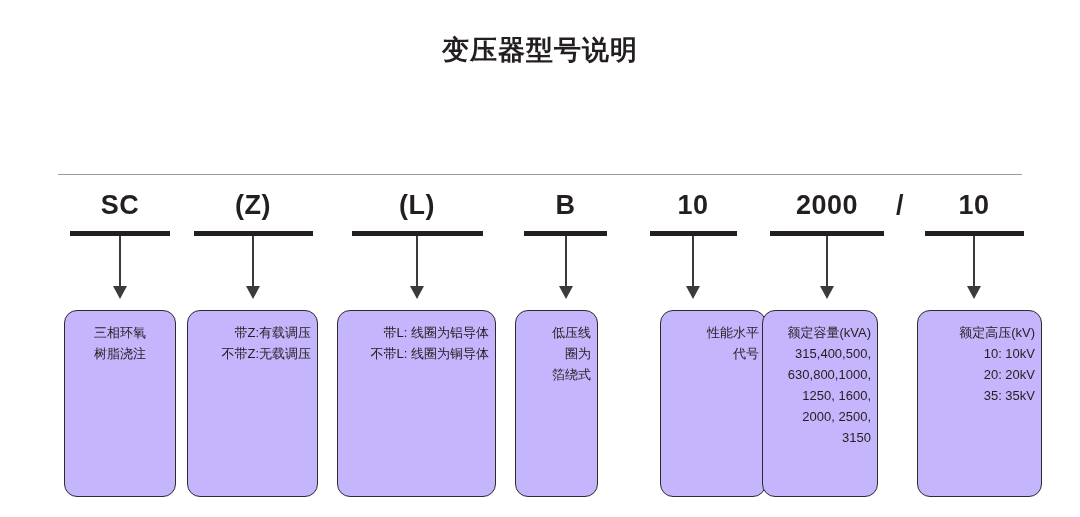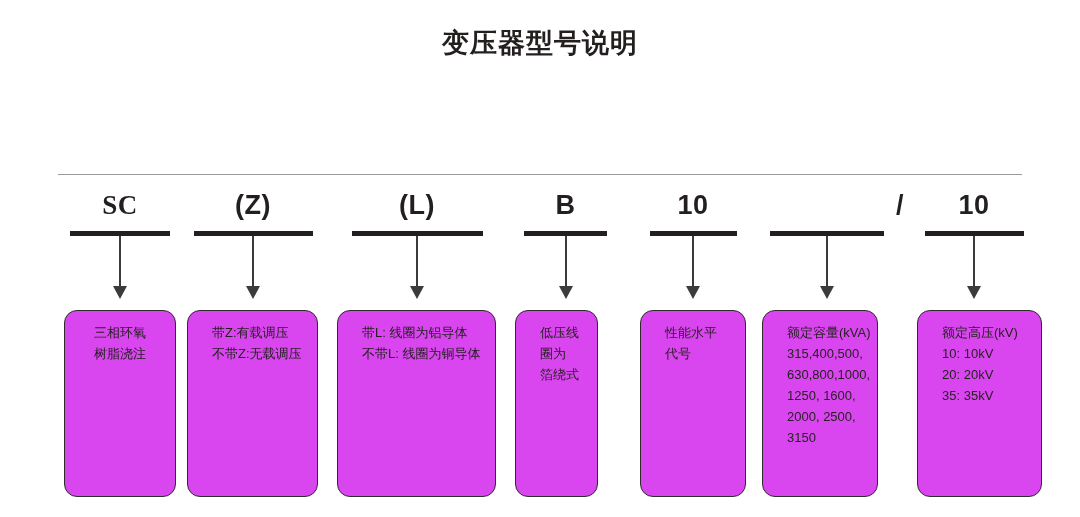--- a/index.html
+++ b/index.html
@@ -4,21 +4,21 @@
 <style>
   html,body{margin:0;padding:0;}
   body{
     width:1080px;height:517px;background:#ffffff;
     font-family:"Liberation Sans","DejaVu Sans",sans-serif;
     overflow:hidden;position:relative;
   }
   #canvas{position:absolute;inset:0;}
 
   .title{
-    position:absolute;left:0;top:25px;width:1080px;text-align:center;
+    position:absolute;left:0;top:32px;width:1080px;text-align:center;
     font-size:27px;font-weight:bold;color:#231f1e;letter-spacing:1px;
   }
 
   .hrule{
     position:absolute;left:58px;top:174px;width:964px;height:1px;
     background:#9c9a9a;
   }
 
   
   .code{
@@ -34,43 +34,43 @@
   .arrowhead{
     position:absolute;width:0;height:0;
     border-left:7px solid transparent;border-right:7px solid transparent;
     border-top:13px solid #3b3b3b;
   }
   .slash{
     position:absolute;font-size:27px;font-weight:bold;color:#231f1e;
   }
 
   .box{
-    position:absolute;background:#d946ef;border:1.6px solid #2e2b2a;
+    position:absolute;background:#c4b5fd;border:1.6px solid #2e2b2a;
     border-radius:13px;box-sizing:border-box;
   }
   .box .txt{
     position:absolute;left:0;right:0;top:11px;
     padding:0 6px;box-sizing:border-box;
     font-size:13px;line-height:21px;color:#231f1e;
     white-space:pre-line;
   }
   .box.wide .txt{font-size:13px;}
   .box .txt.center{text-align:center;}
-  .box .txt.left{text-align:left;padding-left:24px;}
+  .box .txt.left{text-align:right;padding-left:24px;}
 </style>
 </head>
 <body>
 
 <div id="canvas">
 
   <div class="title">变压器型号说明</div>
 
   <div class="hrule"></div>
 
-  <div class="code" style="left:62px;top:190px;width:116px;font-family:Liberation Serif, serif;">SC</div>
+  <div class="code" style="left:62px;top:190px;width:116px;">SC</div>
   <div class="bar" style="left:70px;top:231px;width:100px;"></div>
   <div class="stem" style="left:119px;top:236px;height:52px;"></div>
   <div class="arrowhead" style="left:113px;top:286px;"></div>
   <div class="box" style="left:64px;top:310px;width:112px;height:187px;">
     <div class="txt center">三相环氧
 树脂浇注</div>
   </div>
 
   <div class="code" style="left:188px;top:190px;width:130px;">(Z)</div>
   <div class="bar" style="left:194px;top:231px;width:119px;"></div>
@@ -96,25 +96,26 @@
   <div class="arrowhead" style="left:559px;top:286px;"></div>
   <div class="box" style="left:515px;top:310px;width:83px;height:187px;">
     <div class="txt left">低压线圈为
 箔绕式</div>
   </div>
 
   <div class="code" style="left:640px;top:190px;width:106px;">10</div>
   <div class="bar" style="left:650px;top:231px;width:87px;"></div>
   <div class="stem" style="left:692px;top:236px;height:52px;"></div>
   <div class="arrowhead" style="left:686px;top:286px;"></div>
-  <div class="box" style="left:640px;top:310px;width:106px;height:187px;">
+  <div class="box" style="left:660px;top:310px;width:106px;height:187px;">
     <div class="txt left">性能水平
 代号</div>
   </div>
 
+  <div class="code" style="left:762px;top:190px;width:130px;">2000</div>
   <div class="bar" style="left:770px;top:231px;width:114px;"></div>
   <div class="stem" style="left:826px;top:236px;height:52px;"></div>
   <div class="arrowhead" style="left:820px;top:286px;"></div>
   <div class="box" style="left:762px;top:310px;width:116px;height:187px;">
     <div class="txt left">额定容量(kVA)
 315,400,500,
 630,800,1000,
 1250, 1600,
 2000, 2500,
 3150</div>

